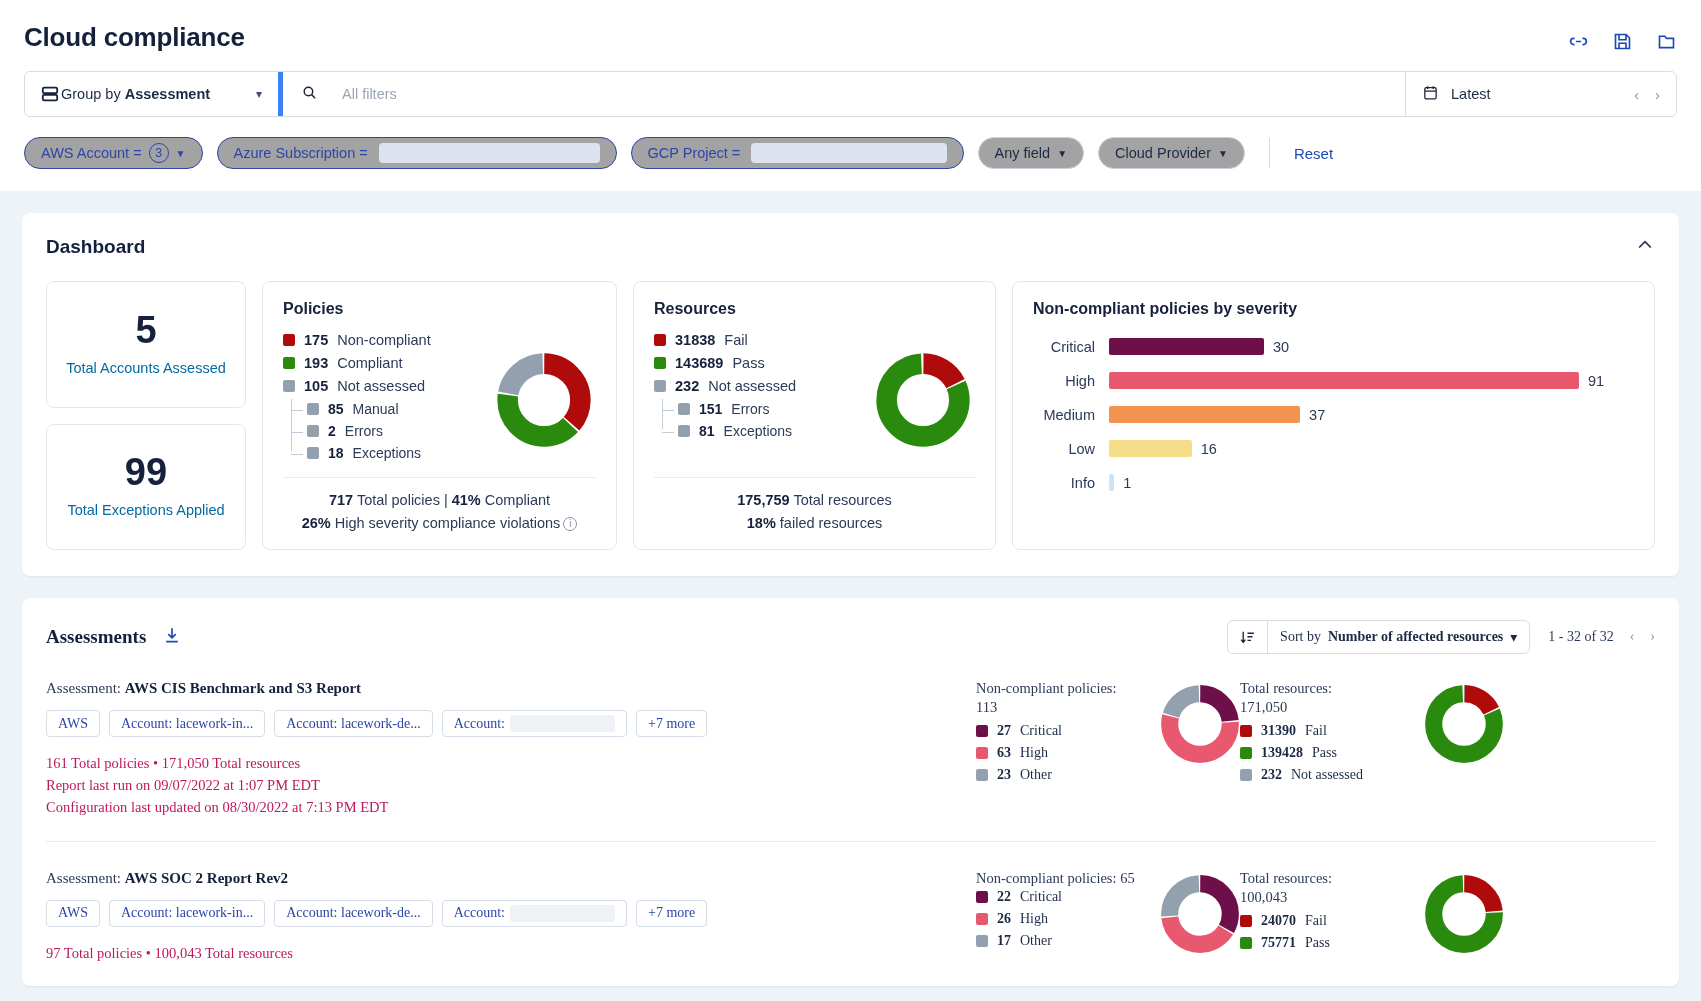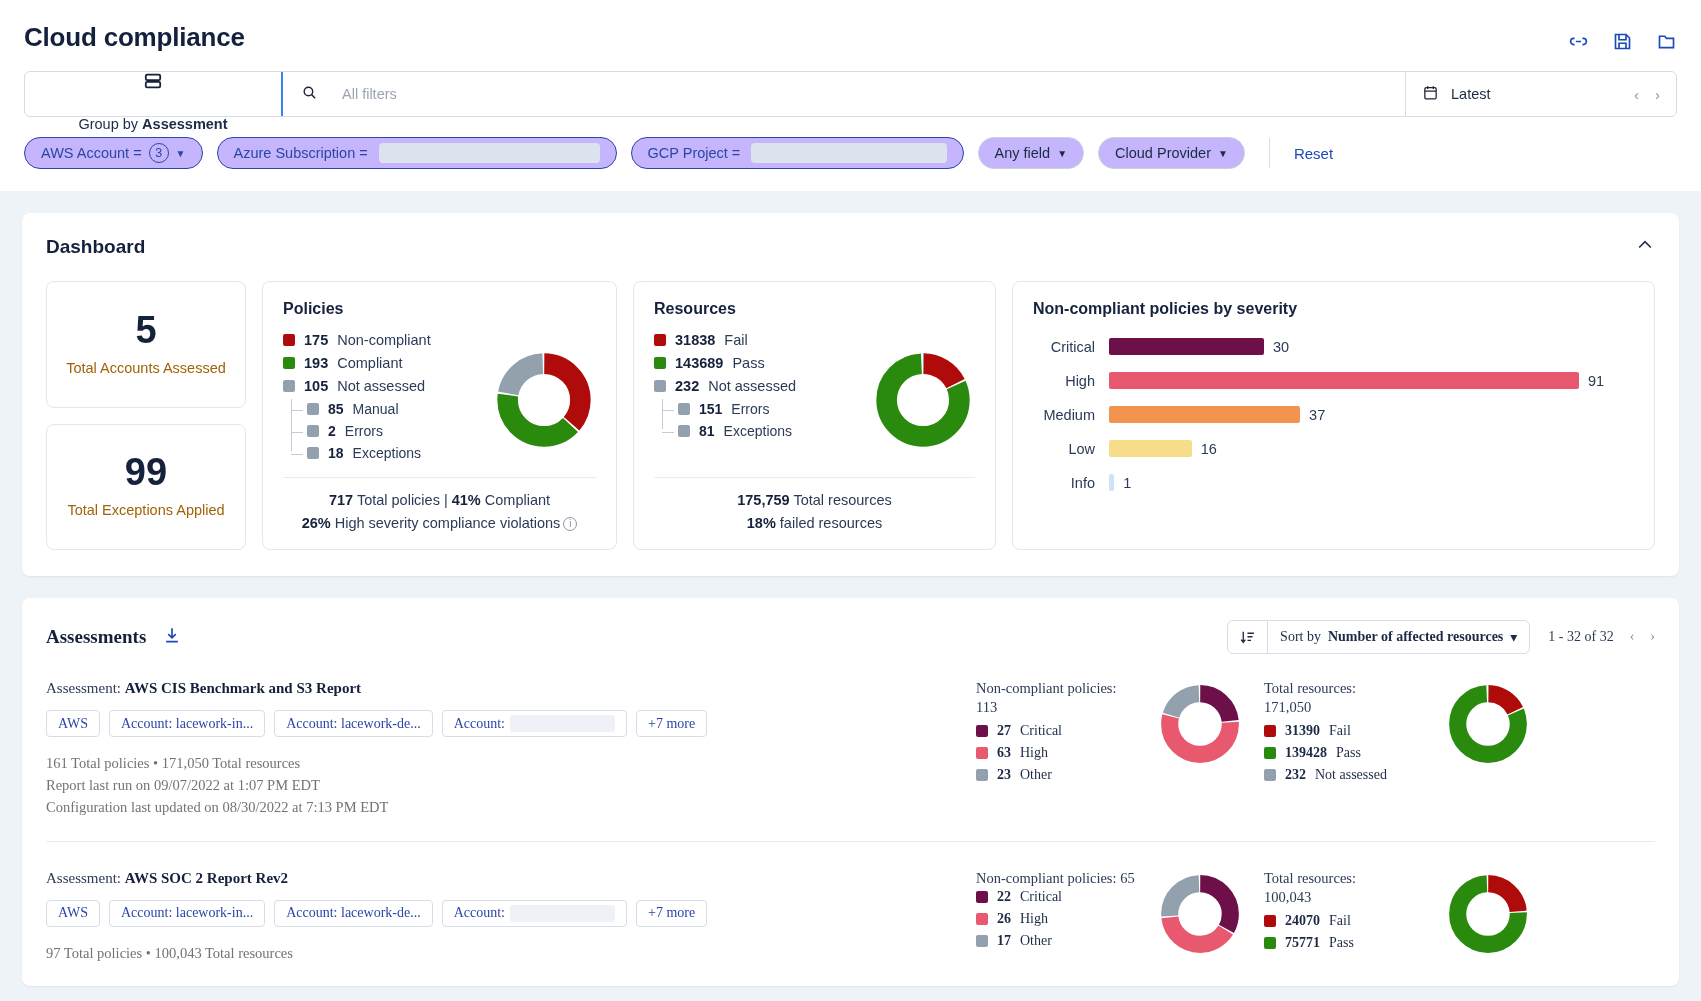--- a/index.html
+++ b/index.html
@@ -21,43 +21,43 @@
   .hicon { width:22px; height:22px; color:#1c49b8; cursor:pointer; display:flex; align-items:center; justify-content:center;}
   .hicon svg { width:21px; height:21px; stroke:#1c49b8; fill:none; stroke-width:1.9; }
 
   
   .search-row {
     margin-top: 18px;
     display:flex; align-items:stretch;
     border:1px solid #d7dde7; border-radius:6px; height:46px; background:#fff;
   }
   .groupby {
-    display:flex; align-items:center; gap:26px; padding:0 16px;
-    border-right:2px solid #3b82f6; min-width:258px; cursor:pointer;flex-direction:column;
+    display:flex; align-items:center; gap:2px; padding:0 16px;
+    border-right:5px solid #3b82f6; min-width:258px; cursor:pointer;
   }
   .gb-icon { width:18px; height:18px; display:block; }
   .gb-icon svg{width:18px;height:18px;}
   .gb-text { font-size:14.5px; color:#1c2b45; white-space:nowrap; }
   .gb-text b { font-weight:700; }
   .chev { margin-left:auto; font-size:12px; color:#42506b; }
   .searchbox { flex:1; display:flex; align-items:center; gap:24px; padding:0 18px; border-right:1px solid #d7dde7;}
   .searchbox svg { width:17px; height:17px; stroke:#223; fill:none; stroke-width:2; }
   .searchbox input { border:0; outline:0; font-size:14.5px; font-family:inherit; width:100%; color:#1c2b45; background:transparent;}
   .searchbox input::placeholder { color:#9aa4b5; }
   .daterange { display:flex; align-items:center; gap:12px; padding:0 16px; min-width:270px; }
   .daterange .cal svg{width:17px;height:17px;stroke:#223;fill:none;stroke-width:1.8;}
   .dr-label { font-size:14.5px; }
   .dr-nav { margin-left:auto; display:flex; gap:16px; color:#8b94a6; font-size:15px; }
   .dr-nav span { cursor:pointer; }
 
   
   .chips-row { display:flex; align-items:center; gap:14px; padding: 20px 0 22px 0; }
   .chip {
     display:flex; align-items:center; gap:7px;
-    border:1.4px solid #2b46a8; color:#2b46a8; background:#c4b5fd;
+    border:1.4px solid #2b46a8; color:#2b46a8; background:#a3a3a3;
     border-radius:999px; height:32px; padding:0 16px; font-size:14.5px; cursor:pointer; white-space:nowrap;
   }
   .chip .count {
     border:1.3px solid #2b46a8; border-radius:50%; width:20px; height:20px;
     display:flex; align-items:center; justify-content:center; font-size:12.5px;
   }
   .chip .caret { font-size:10px; }
   .chip.wide { width:400px; }
   .chip.wide2 { width:333px; }
   .chip .mask { flex:1; height:20px; background:#dde3ee; border-radius:4px; margin-left:4px; }
@@ -76,21 +76,21 @@
   .collapse svg{width:20px;height:20px;stroke:#22304d;stroke-width:2;fill:none;}
 
   .tiles { display:flex; gap:16px; margin-top:22px; align-items:stretch; }
   .stat-col { display:flex; flex-direction:column; gap:16px; width:200px; }
   .stat-box {
     border:1px solid #e2e7ef; border-radius:8px; flex:1;
     display:flex; flex-direction:column; align-items:center; justify-content:center;
     padding:24px 10px;
   }
   .stat-num { font-size:38px; font-weight:700; color:#16213c; line-height:1.05; }
-  .stat-label { margin-top:8px; font-size:14.5px; text-align:center; color:#a16207; line-height:1.35;}
+  .stat-label { margin-top:8px; font-size:14.5px; text-align:center; color:#0369a1; line-height:1.35;}
 
   .panel { border:1px solid #e2e7ef; border-radius:8px; padding:18px 20px 14px 20px; display:flex; flex-direction:column; }
   .panel.policies { width:355px; }
   .panel.resources { width:363px; }
   .panel.severity { flex:1; }
   .panel-title { font-size:16px; font-weight:600; color:#16213c; margin-bottom:14px;}
   .panel-body { display:flex; gap:10px; flex:1; }
   .legend { flex:1; }
   .lg-row { display:flex; align-items:center; gap:9px; font-size:14.5px; margin-bottom:7px; }
   .sw { width:12px; height:12px; border-radius:2px; flex:none; }
@@ -135,22 +135,22 @@
   .assess-row.first { border-top:0; padding-top:26px; }
   .ar-left { width:920px; }
   .ar-name { font-size:15px; color:#2b3a57; margin-bottom:13px;}
   .ar-name b { font-weight:700; color:#14213d; }
   .tags { display:flex; gap:9px; margin-bottom:16px; }
   .tag {
     border:1px solid #d7dde7; border-radius:4px; height:27px; padding:0 11px;
     display:flex; align-items:center; font-size:14px; color:#2b46a8; background:#fff; cursor:pointer; white-space:nowrap;
   }
   .tag .tmask { width:105px; height:17px; background:#eef1f6; border-radius:3px; margin-left:5px;}
-  .ar-meta { font-size:14.5px; color:#737373; line-height:1.5; }
-  .ar-right { flex:1; display:flex; gap:24px; padding-left:10px;}
+  .ar-meta { font-size:14.5px; color:#be185d; line-height:1.5; }
+  .ar-right { flex:1; display:flex; padding-left:10px;}
   .metric { display:flex; gap:14px; }
   .metric-col { min-width:170px; }
   .m-title { font-size:14.5px; color:#2b3a57; margin-bottom:2px;}
   .m-total { font-size:14.5px; color:#2b3a57; margin-bottom:7px;}
   .m-row { display:flex; align-items:center; gap:9px; font-size:14px; margin-bottom:6px;}
   .m-donut { width:80px; height:80px; align-self:flex-start; margin-top:4px;}
 </style>
 </head>
 <body>
 

